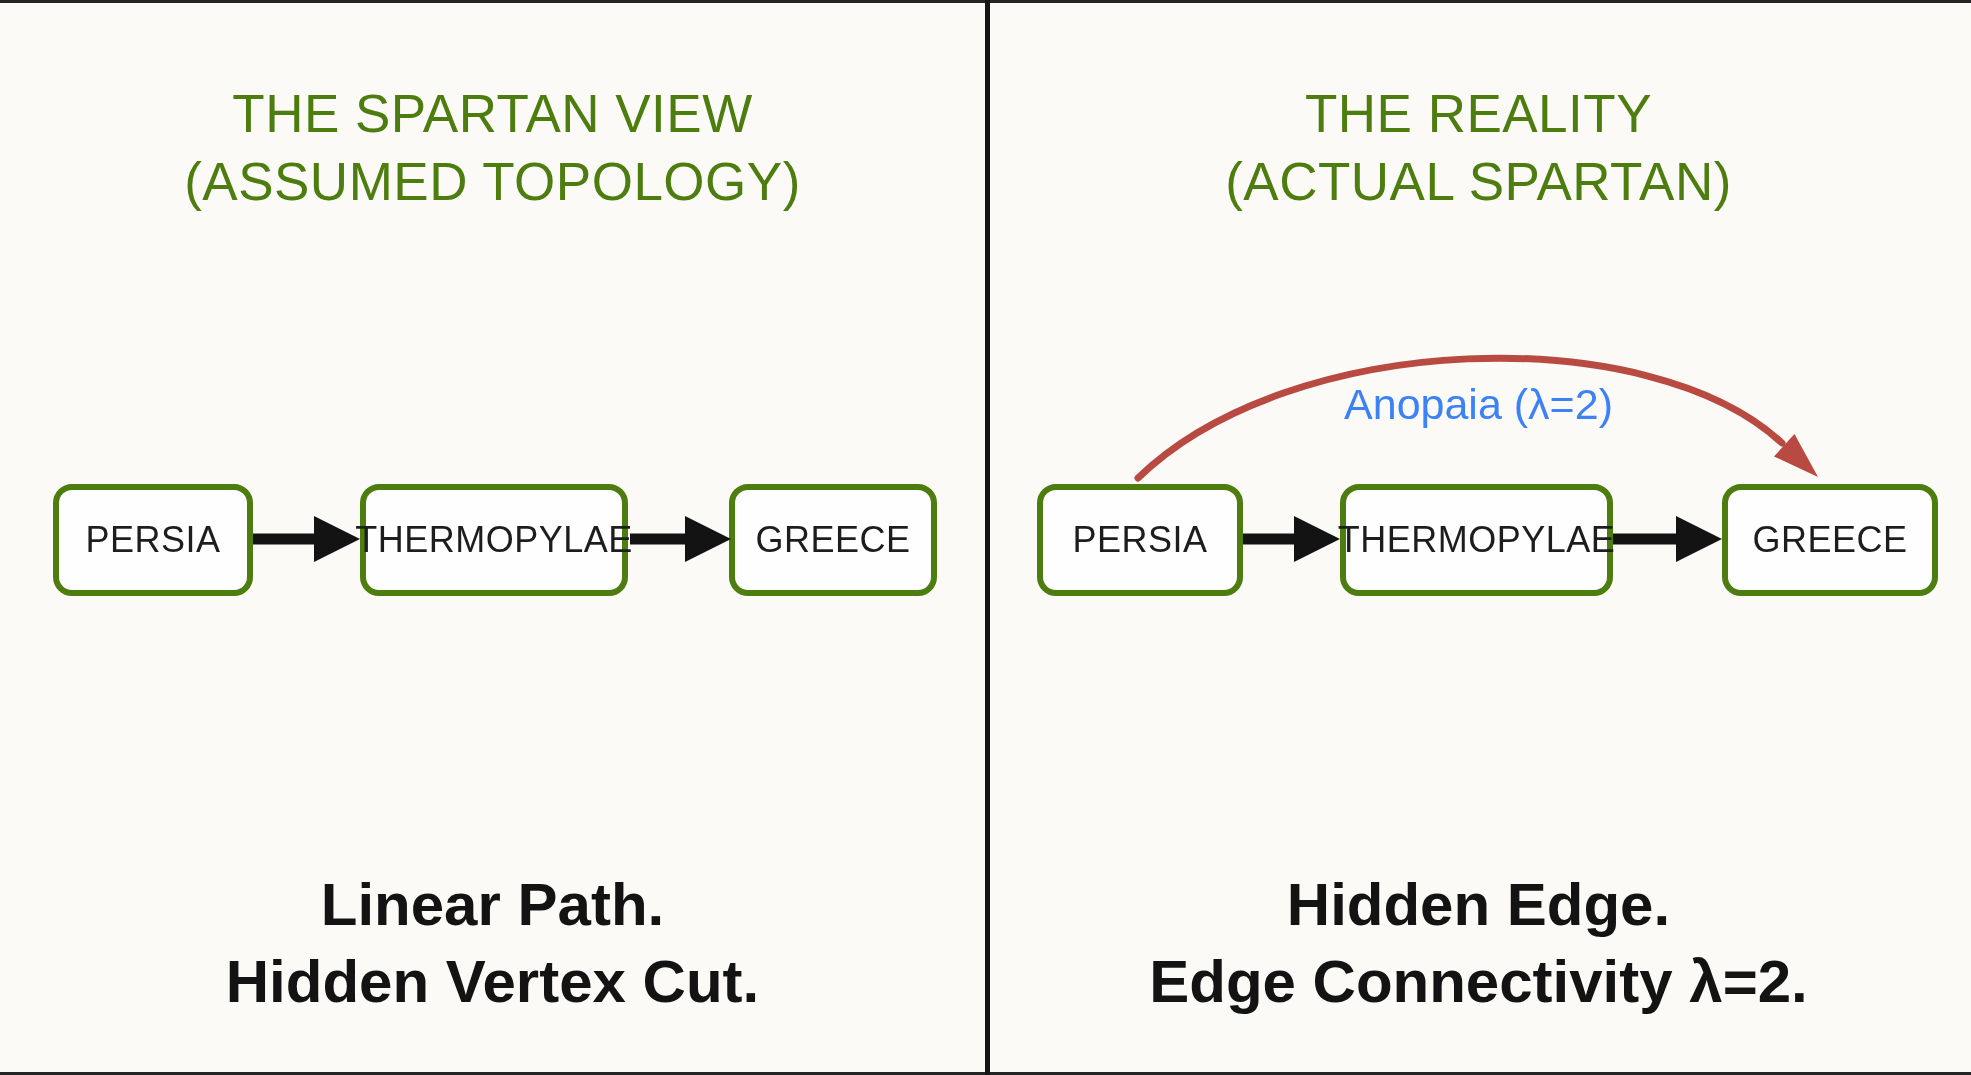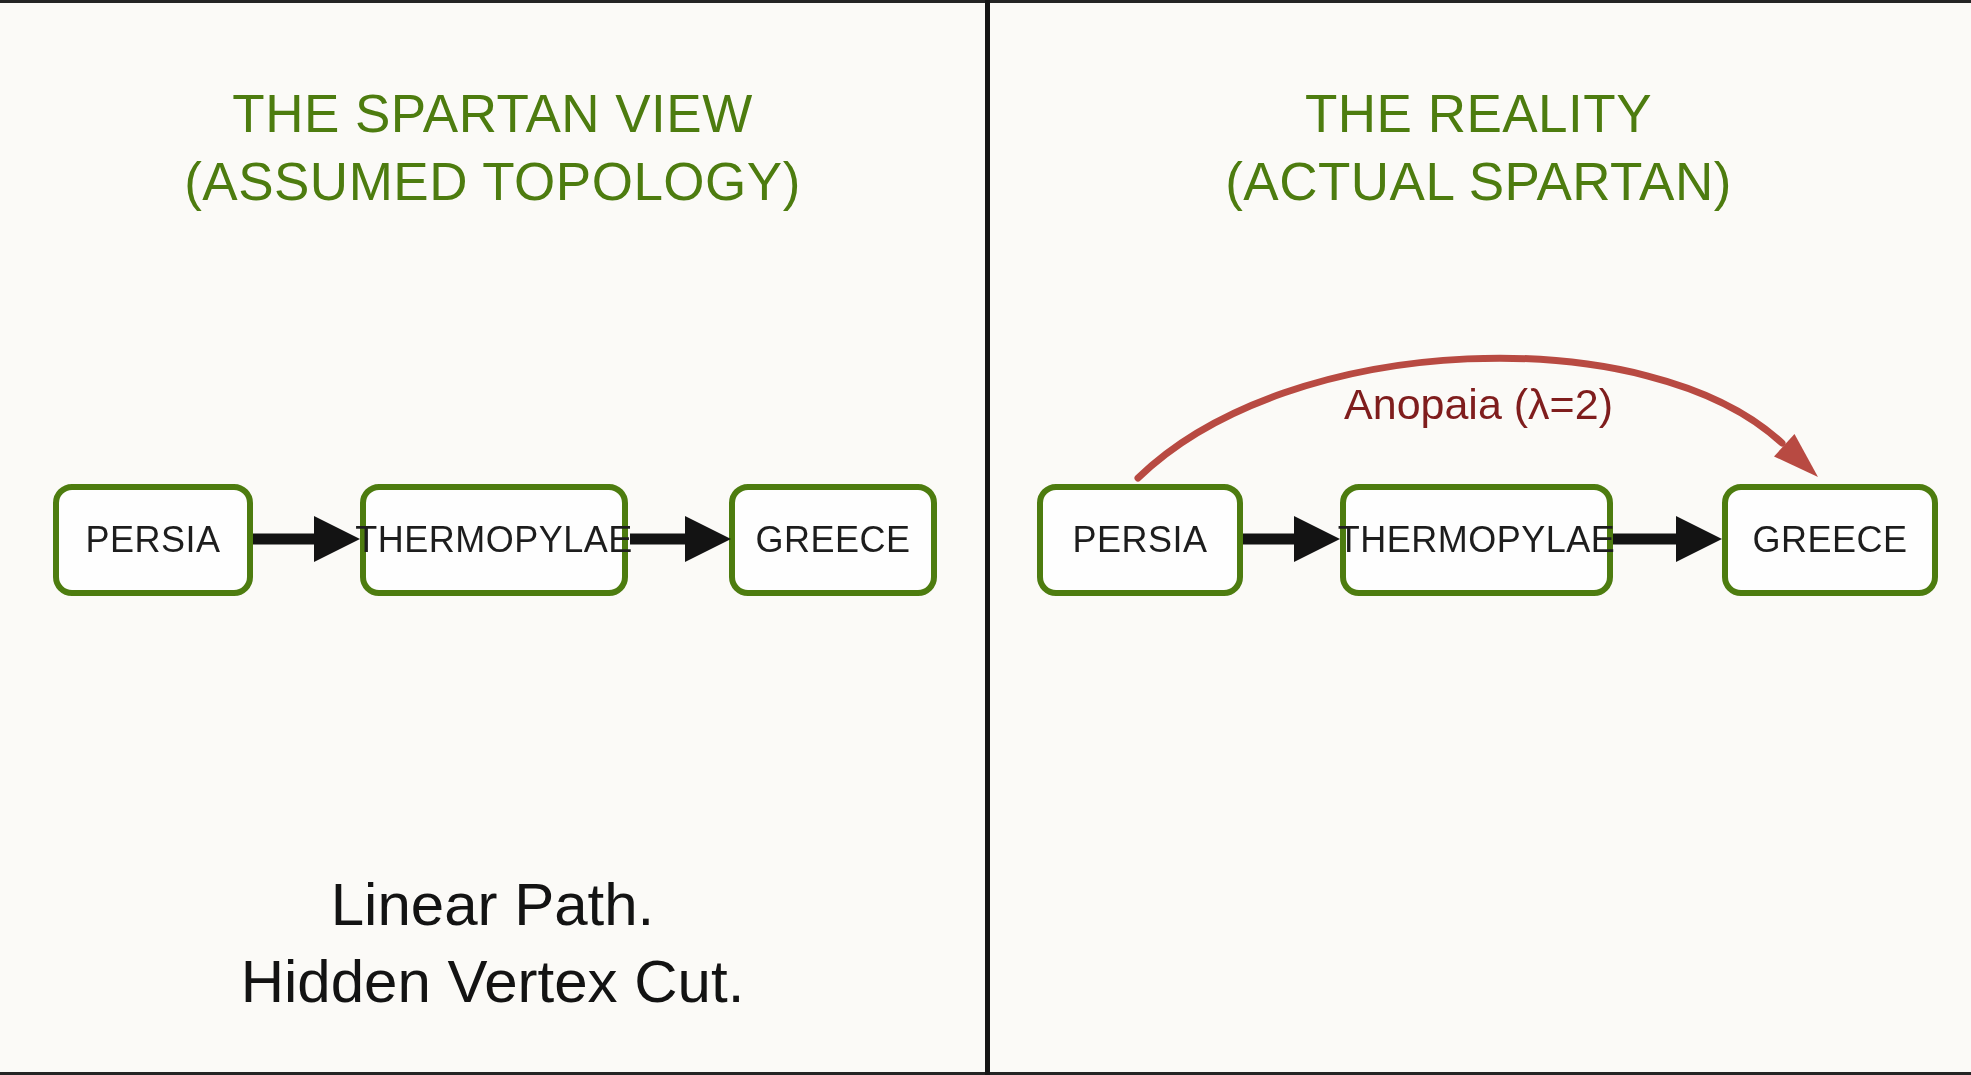--- a/index.html
+++ b/index.html
@@ -77,30 +77,30 @@
     pointer-events: none;
   }
   .hidden-edge-label {
     position: absolute;
     left: 986px;
     top: 380px;
     width: 985px;
     text-align: center;
     font-size: 43px;
     font-weight: 500;
-    color: #7f1d1d;
+    color: #3b82f6;
   }
   .caption {
     position: absolute;
     top: 866px;
     width: 985px;
     text-align: center;
     font-size: 60px;
     line-height: 77px;
-    font-weight: 400;
+    font-weight: 700;
     color: #131313;
   }
   .caption.left  { left: 0; }
   .caption.right { left: 986px; }
 </style>
 </head>
 <body>
 
 <div class="canvas">
 
@@ -163,14 +163,18 @@
 
   <svg class="flow-arrow a3" viewBox="0 0 97 60">
     <rect x="0" y="24.5" width="53" height="11" fill="#131313"></rect>
     <polygon points="51,7 97,30 51,53" fill="#131313"></polygon>
   </svg>
   <svg class="flow-arrow a4" viewBox="0 0 109 60">
     <rect x="0" y="24.5" width="65" height="11" fill="#131313"></rect>
     <polygon points="63,7 109,30 63,53" fill="#131313"></polygon>
   </svg>
 
+  <div class="caption right">
+    <div>Hidden Edge.</div>
+    <div>Edge Connectivity λ=2.</div>
+  </div>
 
 </div>
 
 </body></html>

